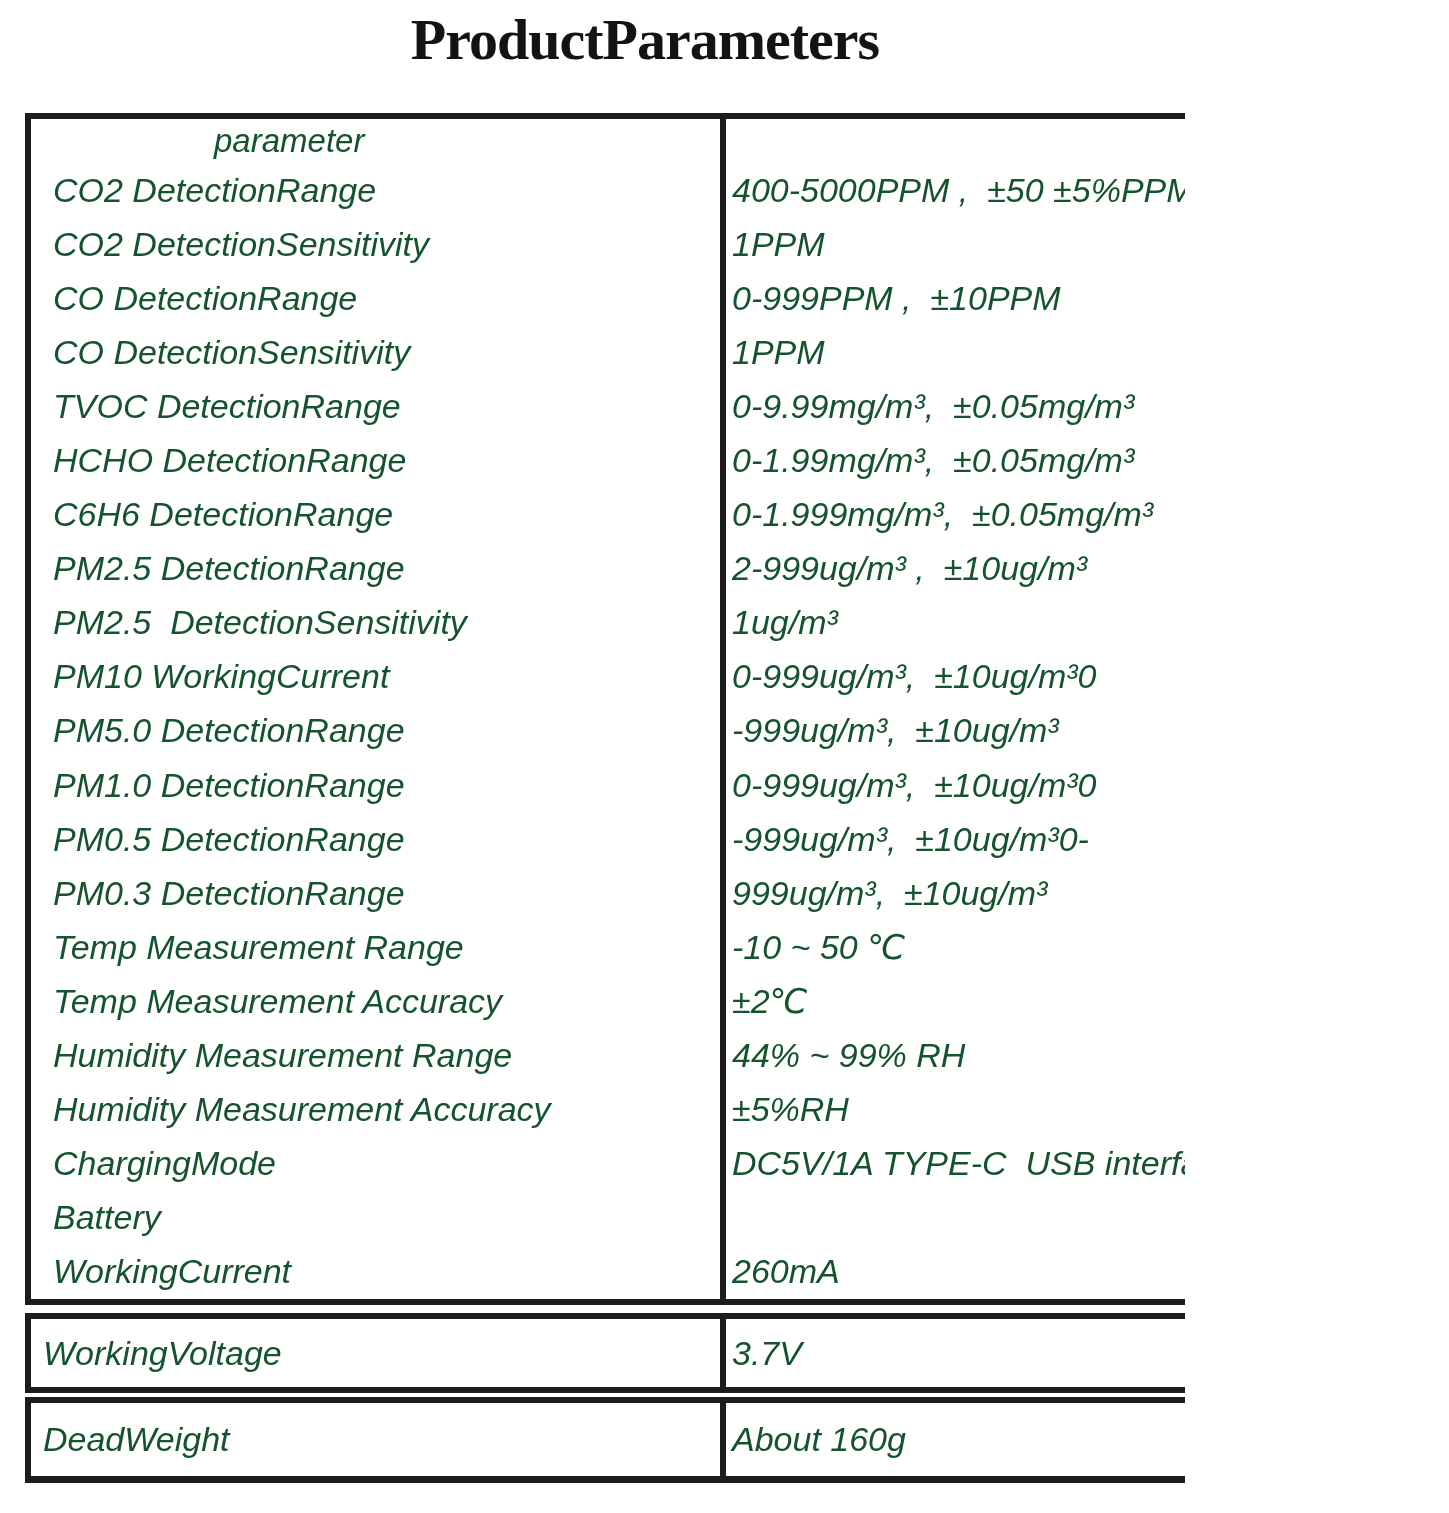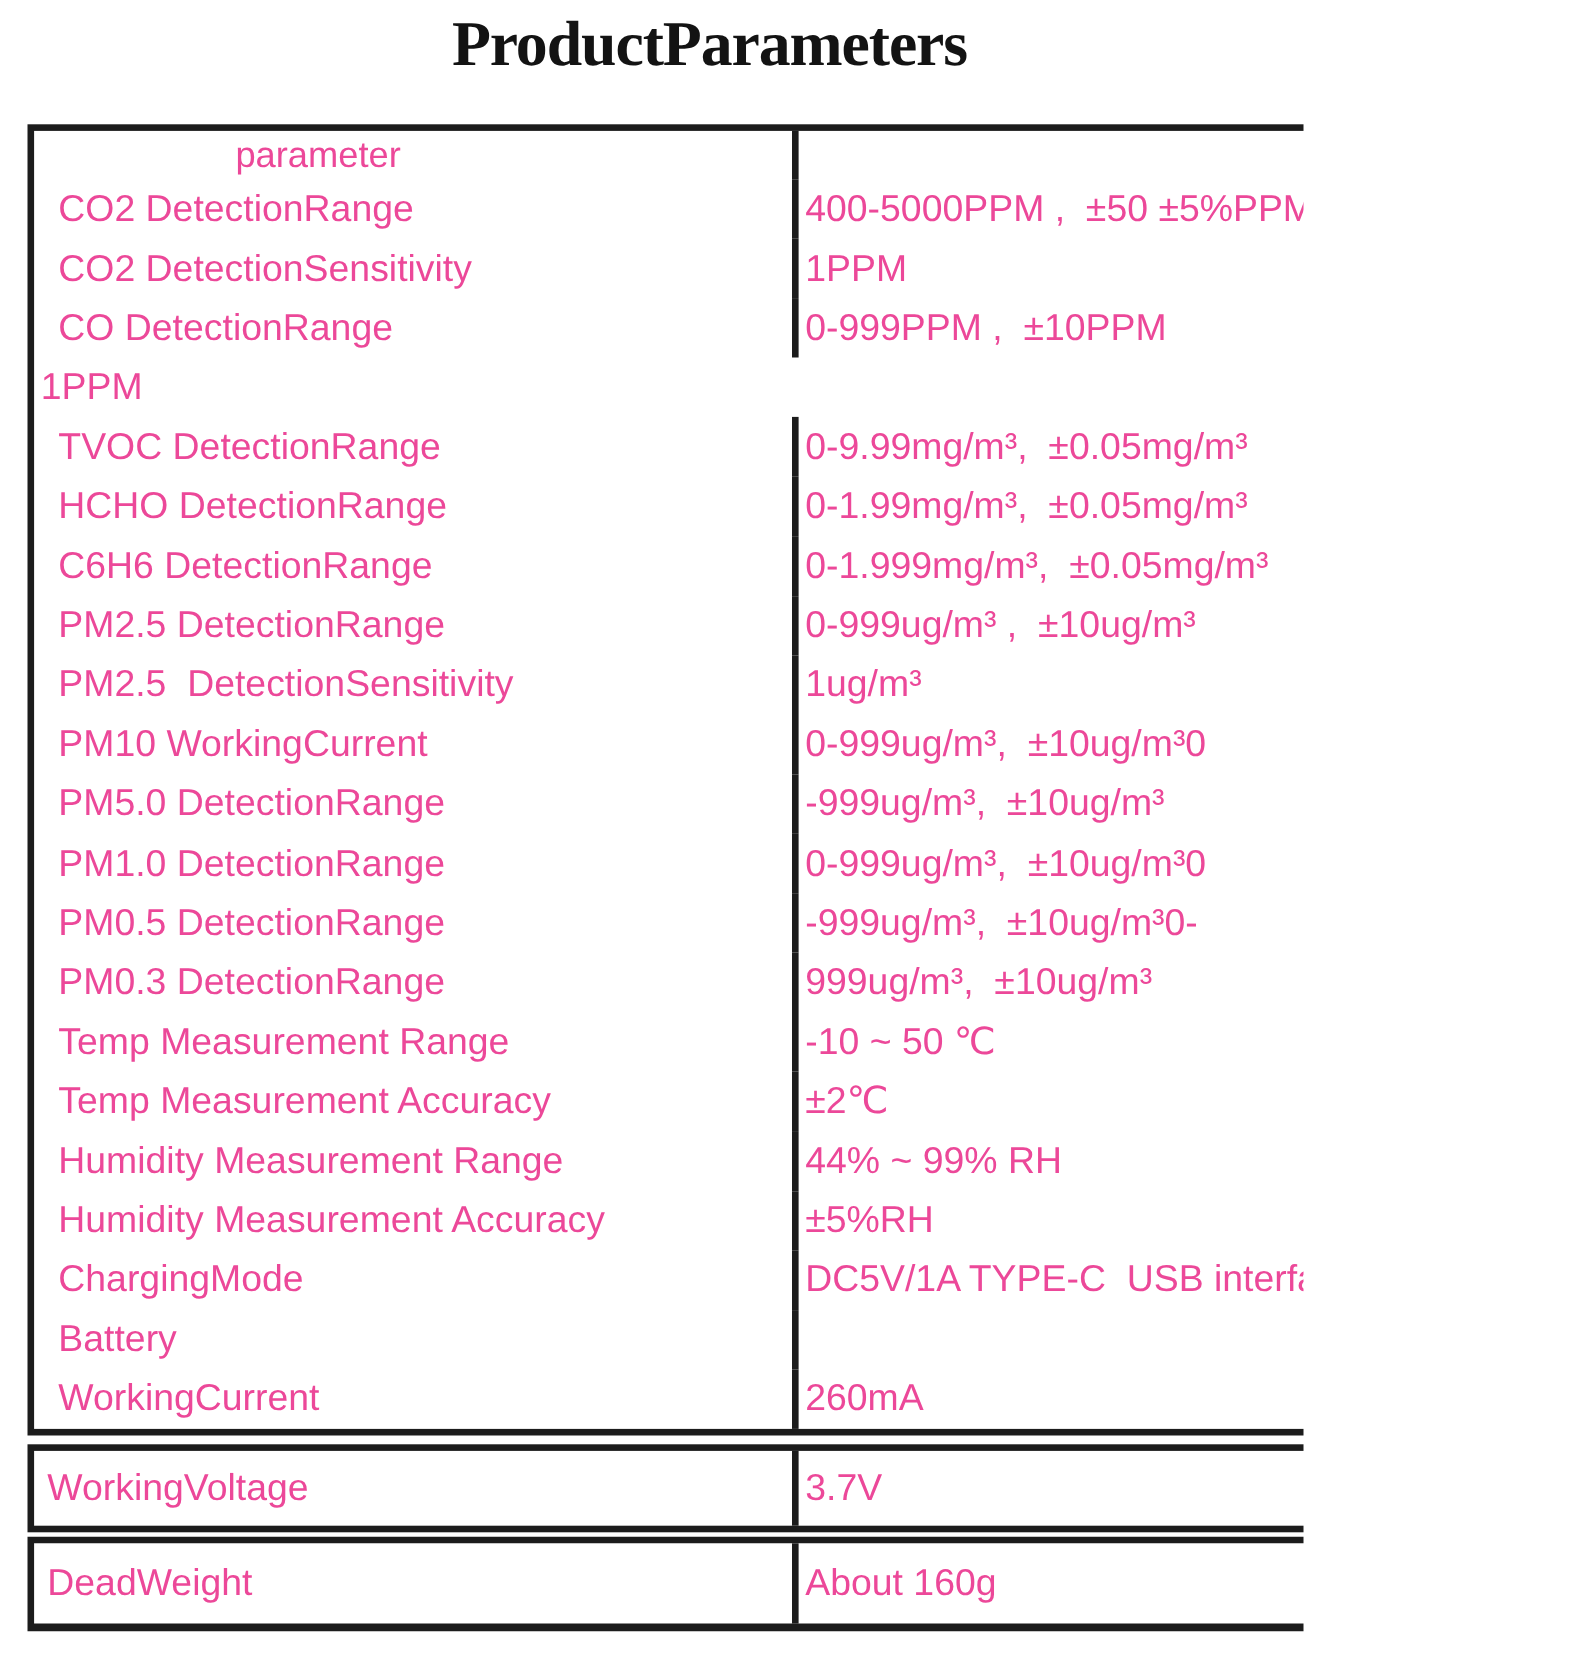--- a/index.html
+++ b/index.html
@@ -42,21 +42,22 @@
 
   .t-row { display: flex; flex: 1 1 0; min-height: 0; }
   .t-row.header-row { flex: 0 0 44px; }
 
   .cell {
     display: flex;
     align-items: center;
     font-size: 34px;
     white-space: pre;
     overflow: hidden;
-    color: #ec4899;
+    color: #14532d;
+    font-style: italic;
   }
   .cell-l {
     width: 695px;
     flex: 0 0 695px;
     border-right: 6px solid #1c1c1c;
     padding-left: 22px;
     box-sizing: border-box;
   }
   .cell-r {
     flex: 1 1 auto;
@@ -89,37 +90,38 @@
     </div>
     <div class="t-row">
       <div class="cell cell-l">CO2 DetectionSensitivity</div>
       <div class="cell cell-r">1PPM</div>
     </div>
     <div class="t-row">
       <div class="cell cell-l">CO DetectionRange</div>
       <div class="cell cell-r">0-999PPM ,  ±10PPM</div>
     </div>
     <div class="t-row">
+      <div class="cell cell-l">CO DetectionSensitivity</div>
       <div class="cell cell-r">1PPM</div>
     </div>
     <div class="t-row">
       <div class="cell cell-l">TVOC DetectionRange</div>
       <div class="cell cell-r">0-9.99mg/m³,  ±0.05mg/m³</div>
     </div>
     <div class="t-row">
       <div class="cell cell-l">HCHO DetectionRange</div>
       <div class="cell cell-r">0-1.99mg/m³,  ±0.05mg/m³</div>
     </div>
     <div class="t-row">
       <div class="cell cell-l">C6H6 DetectionRange</div>
       <div class="cell cell-r">0-1.999mg/m³,  ±0.05mg/m³</div>
     </div>
     <div class="t-row">
       <div class="cell cell-l">PM2.5 DetectionRange</div>
-      <div class="cell cell-r">0-999ug/m³ ,  ±10ug/m³</div>
+      <div class="cell cell-r">2-999ug/m³ ,  ±10ug/m³</div>
     </div>
     <div class="t-row">
       <div class="cell cell-l">PM2.5  DetectionSensitivity</div>
       <div class="cell cell-r">1ug/m³</div>
     </div>
     <div class="t-row">
       <div class="cell cell-l">PM10 WorkingCurrent</div>
       <div class="cell cell-r">0-999ug/m³,  ±10ug/m³0</div>
     </div>
     <div class="t-row">

